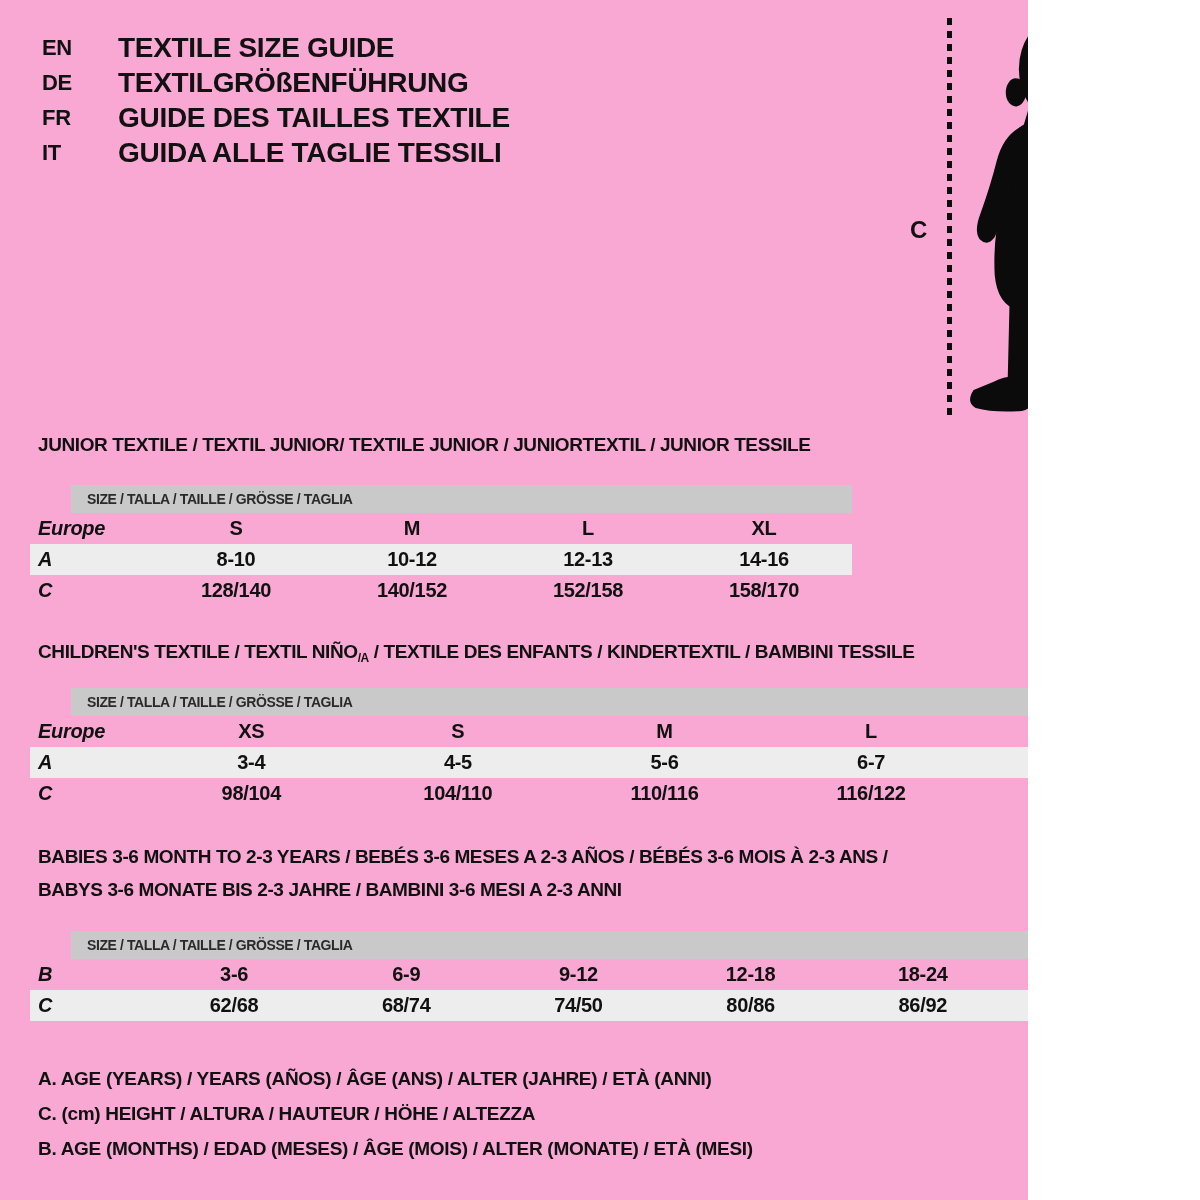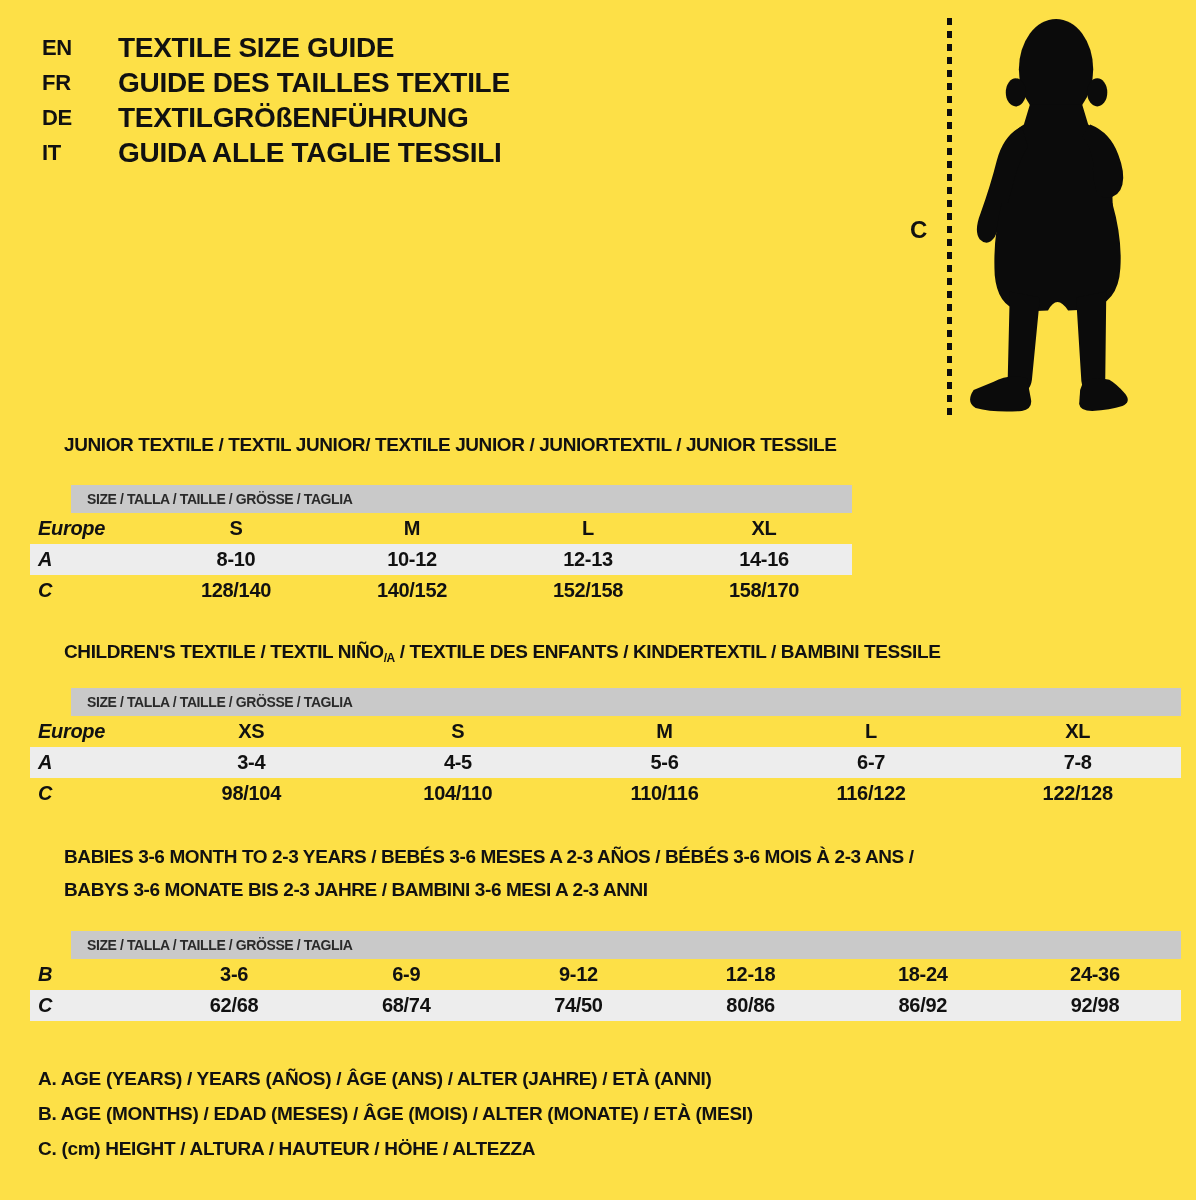--- a/index.html
+++ b/index.html
@@ -1,20 +1,20 @@
 <!DOCTYPE html>
 <html><head>
 <meta charset="utf-8">
 <style>
   html, body { margin: 0; padding: 0; background: #ffffff; }
   #canvas {
     position: relative;
-    width: 1196px;
+    width: 1028px;
     height: 1200px;
-    background: #fde047;
+    background: #f9a8d4;
     font-family: "Liberation Sans", "DejaVu Sans", sans-serif;
     font-weight: 700;
     color: #111111;
     overflow: hidden;
   }
 
   
   .lang-list { position: absolute; left: 42px; top: 30px; }
   .lang-row { display: flex; height: 35px; align-items: center; }
   .lang-code { width: 76px; font-size: 22px; letter-spacing: -0.3px; }
@@ -23,21 +23,21 @@
   
   .measure-line {
     position: absolute; left: 947px; top: 18px; width: 5px; height: 397px;
     background: repeating-linear-gradient(to bottom, #0d0d0d 0 7px, transparent 7px 13px);
   }
   .figure-c-label { position: absolute; left: 910px; top: 216px; font-size: 24px; }
   .baby-svg { position: absolute; left: 963px; top: 12px; }
 
   
   .section-title {
-    position: absolute; left: 38px; font-size: 19px; letter-spacing: -0.4px; white-space: nowrap; margin-left: 26px;
+    position: absolute; left: 38px; font-size: 19px; letter-spacing: -0.4px; white-space: nowrap;
   }
   .sub-part { font-size: 12px; vertical-align: -4px; }
 
   
   .size-table { position: absolute; left: 30px; }
   .size-bar {
     height: 28px; background: #c9c9c9; color: #2a2a2a;
     font-size: 14px; line-height: 28px; padding-left: 16px; letter-spacing: -0.4px; margin-left: 41px;
   }
   .trow { display: flex; height: 31px; align-items: center; }
@@ -53,26 +53,26 @@
 <body>
 
 <div id="canvas">
 
   <div class="lang-list">
     <div class="lang-row">
       <span class="lang-code">EN</span>
       <span class="lang-label">TEXTILE SIZE GUIDE</span>
     </div>
     <div class="lang-row">
+      <span class="lang-code">DE</span>
+      <span class="lang-label">TEXTILGRÖßENFÜHRUNG</span>
+    </div>
+    <div class="lang-row">
       <span class="lang-code">FR</span>
       <span class="lang-label">GUIDE DES TAILLES TEXTILE</span>
-    </div>
-    <div class="lang-row">
-      <span class="lang-code">DE</span>
-      <span class="lang-label">TEXTILGRÖßENFÜHRUNG</span>
     </div>
     <div class="lang-row">
       <span class="lang-code">IT</span>
       <span class="lang-label">GUIDA ALLE TAGLIE TESSILI</span>
     </div>
   </div>
 
   <div class="figure-c-label">C</div>
   <div class="measure-line"></div>
   <svg class="baby-svg" width="172" height="402" viewBox="0 0 170 400" xmlns="http://www.w3.org/2000/svg" aria-hidden="true">
@@ -167,17 +167,17 @@
       <div class="tcell">68/74</div>
       <div class="tcell">74/50</div>
       <div class="tcell">80/86</div>
       <div class="tcell">86/92</div>
       <div class="tcell">92/98</div>
     </div>
   </div>
 
   <div class="legend">
     <div class="legend-line">A. AGE (YEARS) / YEARS (AÑOS) / ÂGE (ANS) / ALTER (JAHRE) / ETÀ (ANNI)</div>
+    <div class="legend-line">C. (cm) HEIGHT / ALTURA / HAUTEUR / HÖHE / ALTEZZA</div>
     <div class="legend-line">B. AGE (MONTHS) / EDAD (MESES) / ÂGE (MOIS) / ALTER (MONATE) / ETÀ (MESI)</div>
-    <div class="legend-line">C. (cm) HEIGHT / ALTURA / HAUTEUR / HÖHE / ALTEZZA</div>
   </div>
 
 </div>
 
 </body></html>

